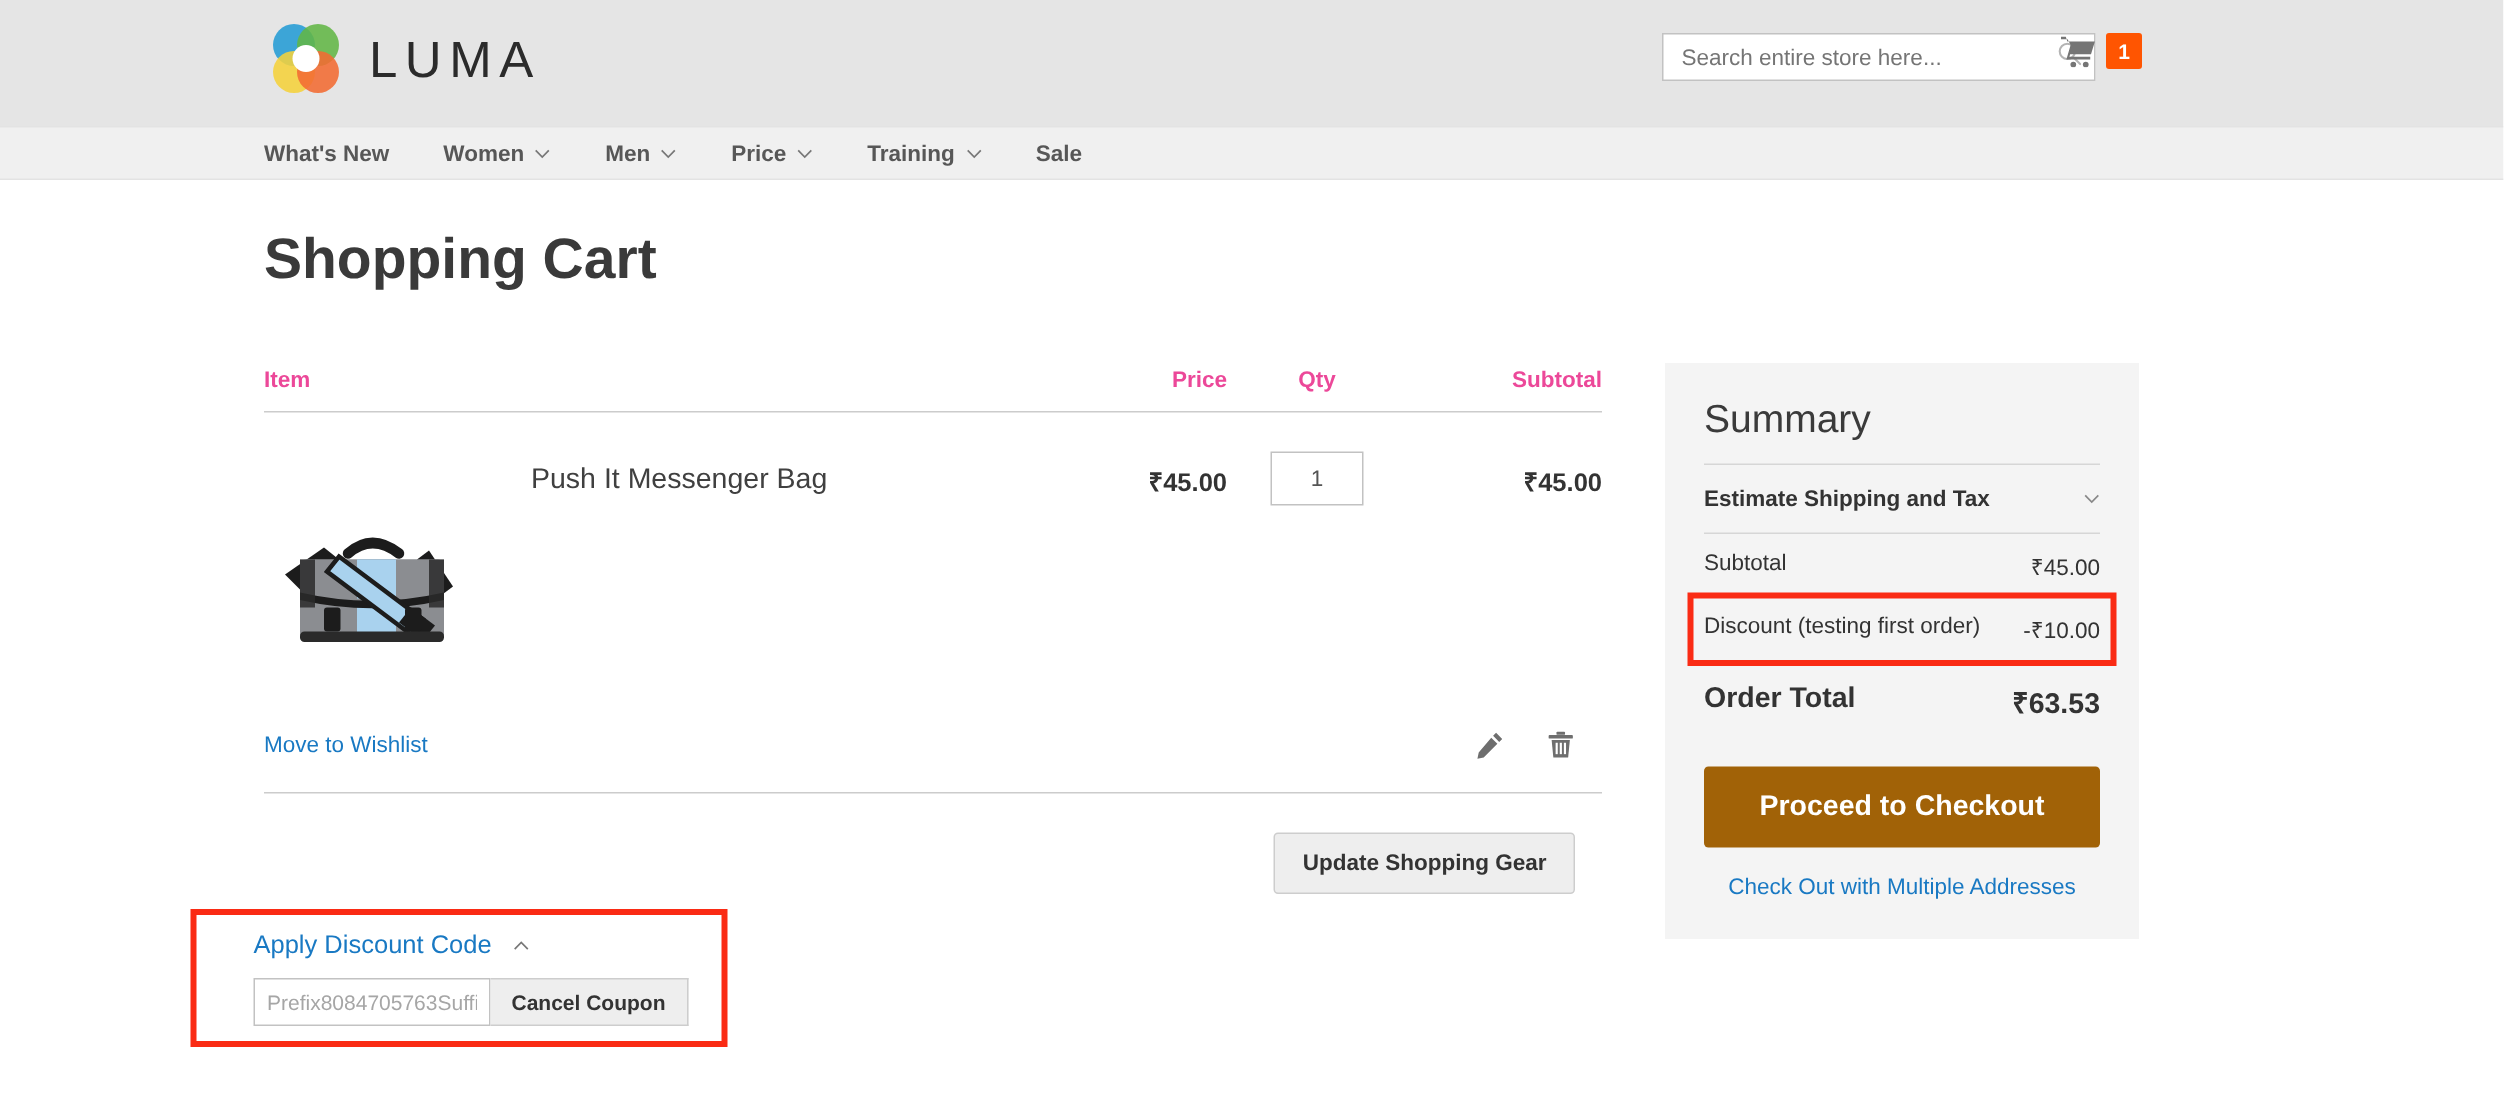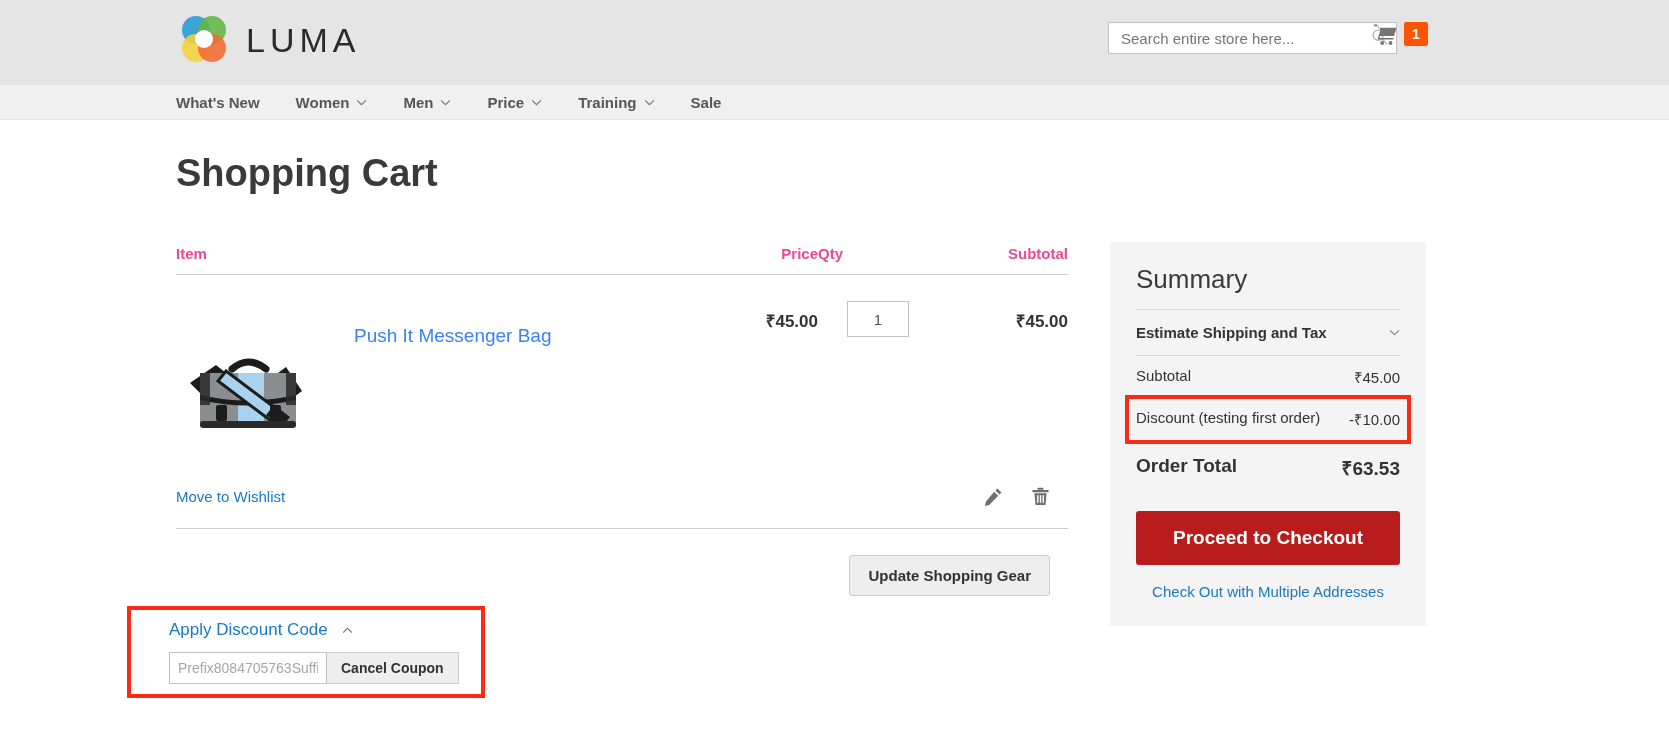--- a/index.html
+++ b/index.html
@@ -124,39 +124,39 @@
     display: flex;
     align-items: flex-end;
     padding-bottom: 12px;
     border-bottom: 1px solid #cccccc;
     font-size: 15px;
     font-weight: bold;
     color: #ec4899;
   }
   .col-item { flex: 1; text-align: left; }
   .col-price { width: 120px; text-align: right; }
-  .col-qty { width: 120px; }
+  .col-qty { width: 120px; text-align: center; }
   .col-sub { width: 130px; text-align: right; }
 
   .cart-row {
     display: flex;
     align-items: flex-start;
     padding-top: 26px;
   }
   .prod-cell {
     flex: 1;
     position: relative;
     min-height: 180px;
   }
   .prod-name {
     font-size: 19px;
-    color: #3b82f6;
+    color: #404040;
     position: absolute;
     left: 178px;
-    top: 24px;
+    top: 8px;
     font-weight: 400;
   }
   .prod-img { position: absolute; left: 10px; top: 42px; width: 124px; height: 92px; }
   .price-cell { width: 120px; text-align: right; font-size: 17px; font-weight: bold; padding-top: 8px; }
   .qty-cell { width: 120px; display: flex; justify-content: center; padding-top: 0px; }
   .qty-input {
     width: 62px; height: 36px;
     border: 1px solid #c2c2c2;
     text-align: center;
     font-size: 15px;
@@ -295,21 +295,21 @@
     display: flex;
     justify-content: space-between;
     font-size: 19px;
     font-weight: bold;
     color: #333;
     padding: 14px 0 0 0;
   }
   .btn-checkout {
     display: block;
     width: 100%;
-    background: #b91c1c;
+    background: #a16207;
     border: 0;
     border-radius: 3px;
     color: #ffffff;
     font-size: 19px;
     font-weight: bold;
     padding: 16px 0;
     margin-top: 30px;
     cursor: pointer;
     font-family: "Liberation Sans", sans-serif;
   }

